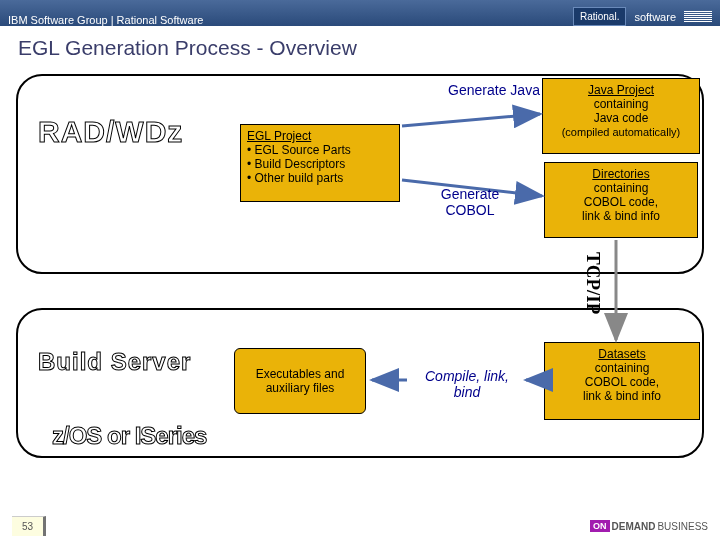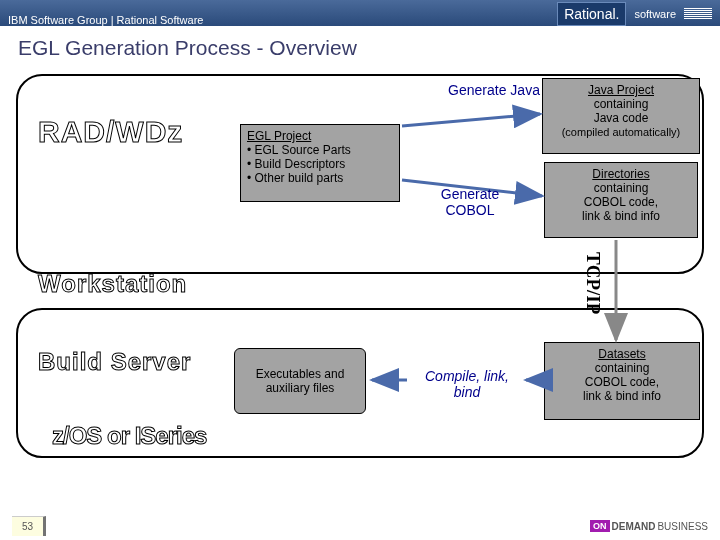--- a/index.html
+++ b/index.html
@@ -1,33 +1,33 @@
 <!DOCTYPE html>
 <html><head>
 <meta charset="utf-8">
 <style>
   * { box-sizing: border-box; margin: 0; padding: 0; }
   body { width: 720px; height: 540px; background: #fff; font-family: Arial, sans-serif; position: relative; overflow: hidden; }
   .topbar { height: 26px; background: linear-gradient(#4a6a9a,#2a4a7a); display: flex; align-items: flex-end; padding: 0 8px; color: #fff; font-size: 11px; justify-content: space-between; }
   .topbar-left { font-weight: 500; }
   .topbar-right { display: flex; align-items: center; gap: 8px; }
-  .rational-badge { background: #1a3a6a; border: 1px solid #6a8aba; padding: 3px 6px; font-size: 14px; }
+  .rational-badge { background: #1a3a6a; border: 1px solid #6a8aba; padding: 3px 6px; font-size: 10px; }
   .sw-text { font-size: 11px; }
   .ibm-icon { width: 28px; height: 12px; background: repeating-linear-gradient(#fff,#fff 1px,transparent 1px,transparent 2px); }
   .title { font-size: 21px; color: #3a3d6a; padding: 10px 18px 6px; font-weight: 400; }
   .canvas { position: absolute; left: 12px; top: 70px; width: 696px; height: 410px; }
   .roundbox { position: absolute; border: 2px solid #000; border-radius: 26px; background: #fff; }
   .box-top { left: 4px; top: 4px; width: 688px; height: 200px; z-index: 1; }
   .box-bottom { left: 4px; top: 238px; width: 688px; height: 150px; z-index: 1; }
   .outline-text { font-family: "Arial Black", Arial, sans-serif; font-weight: 900; color: #fff; -webkit-text-stroke: 1px #000; position: absolute; letter-spacing: 1px; }
   .radwdz { left: 26px; top: 10px; font-size: 30px; z-index: 3; margin-top: 35px; }
   .workstation { left: 26px; top: 200px; font-size: 24px; z-index: 5; }
   .buildserver { left: 26px; top: 278px; font-size: 24px; z-index: 3; }
   .zos { left: 40px; top: 352px; font-size: 24px; z-index: 5; letter-spacing: -1px; }
-  .yellowbox { position: absolute; background: #a3a3a3; border: 1px solid #000; padding: 4px 6px; font-size: 12px; color: #000; z-index: 2; }
+  .yellowbox { position: absolute; background: #eab308; border: 1px solid #000; padding: 4px 6px; font-size: 12px; color: #000; z-index: 2; }
   .yellowbox.center { text-align: center; }
   .yellowbox u { text-decoration: underline; }
   .yb1 { left: 24px; top: 50px; width: 186px; height: 96px; }
   .save-inner { position: absolute; right: 8px; top: 18px; font-size: 14px; text-align: right; }
   .yb2 { left: 228px; top: 54px; width: 160px; height: 78px; }
   .yb3 { left: 530px; top: 8px; width: 158px; height: 76px; }
   .yb4 { left: 532px; top: 92px; width: 154px; height: 76px; }
   .yb5 { left: 222px; top: 278px; width: 132px; height: 66px; display:flex;align-items:center;justify-content:center;border-radius:6px; }
   .yb6 { left: 532px; top: 272px; width: 156px; height: 78px; }
   .arrowlabel { position: absolute; font-size: 14px; color: #00008b; text-align: center; z-index: 3; }
@@ -55,21 +55,20 @@
 </div>
 
 <div class="title">EGL Generation Process -  Overview</div>
 
 <div class="canvas">
 
   <div class="roundbox box-top"></div>
   <div class="roundbox box-bottom"></div>
 
   <div class="outline-text radwdz">RAD/WDz</div>
-  <div class="outline-text workstation">Workstation</div>
   <div class="outline-text buildserver">Build Server</div>
   <div class="outline-text zos">z/OS or ISeries</div>
 
 
   <div class="yellowbox yb2">
     <u>EGL Project</u><br>
     <span>• EGL Source Parts</span><br>
     <span>• Build Descriptors</span><br>
     <span>• Other build parts</span>
   </div>

